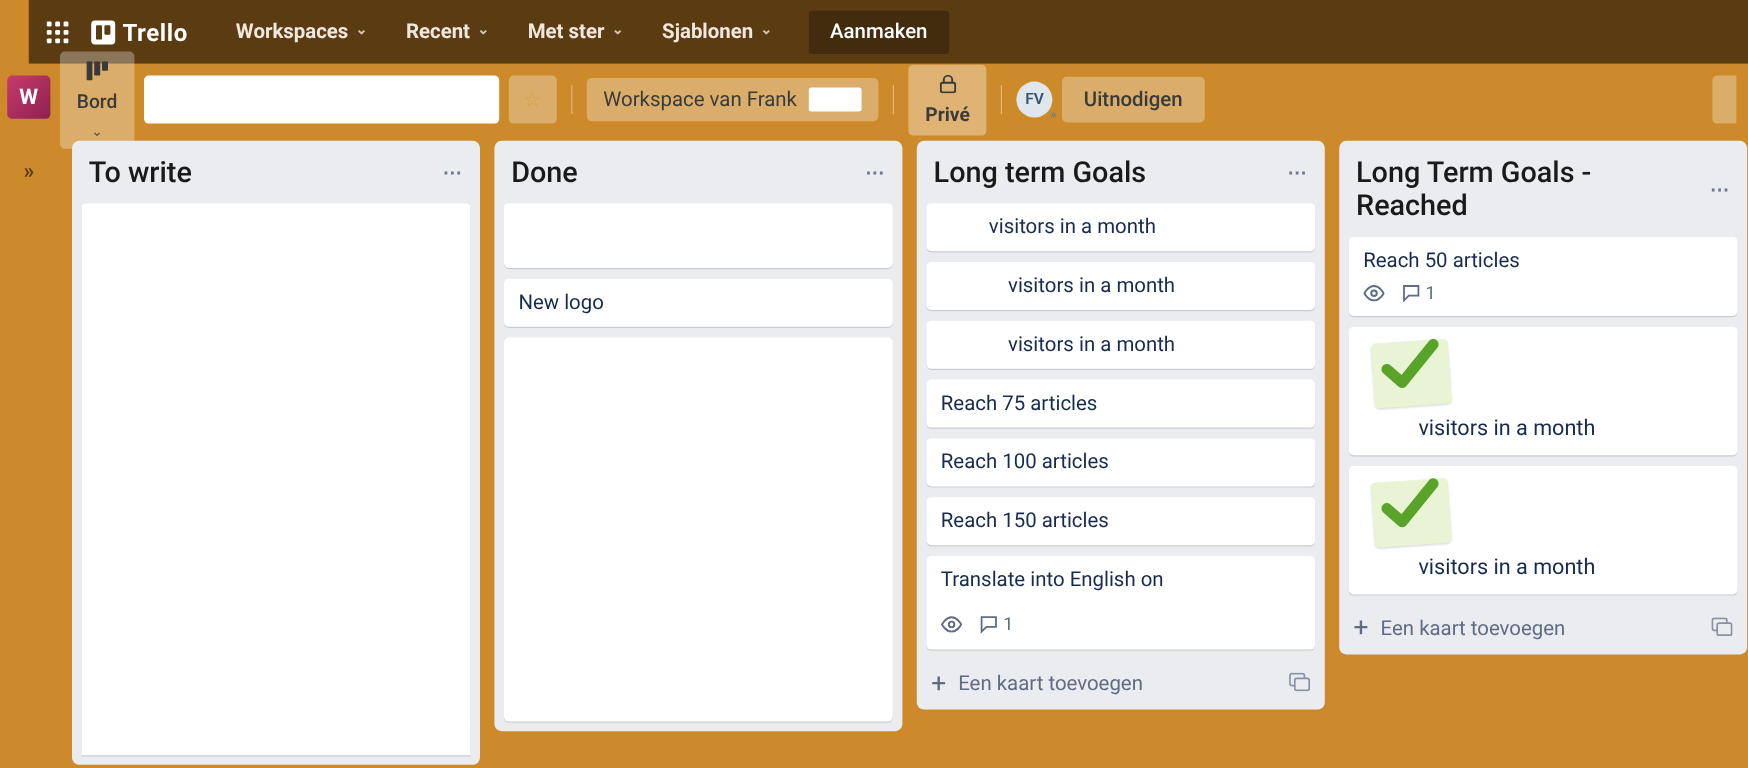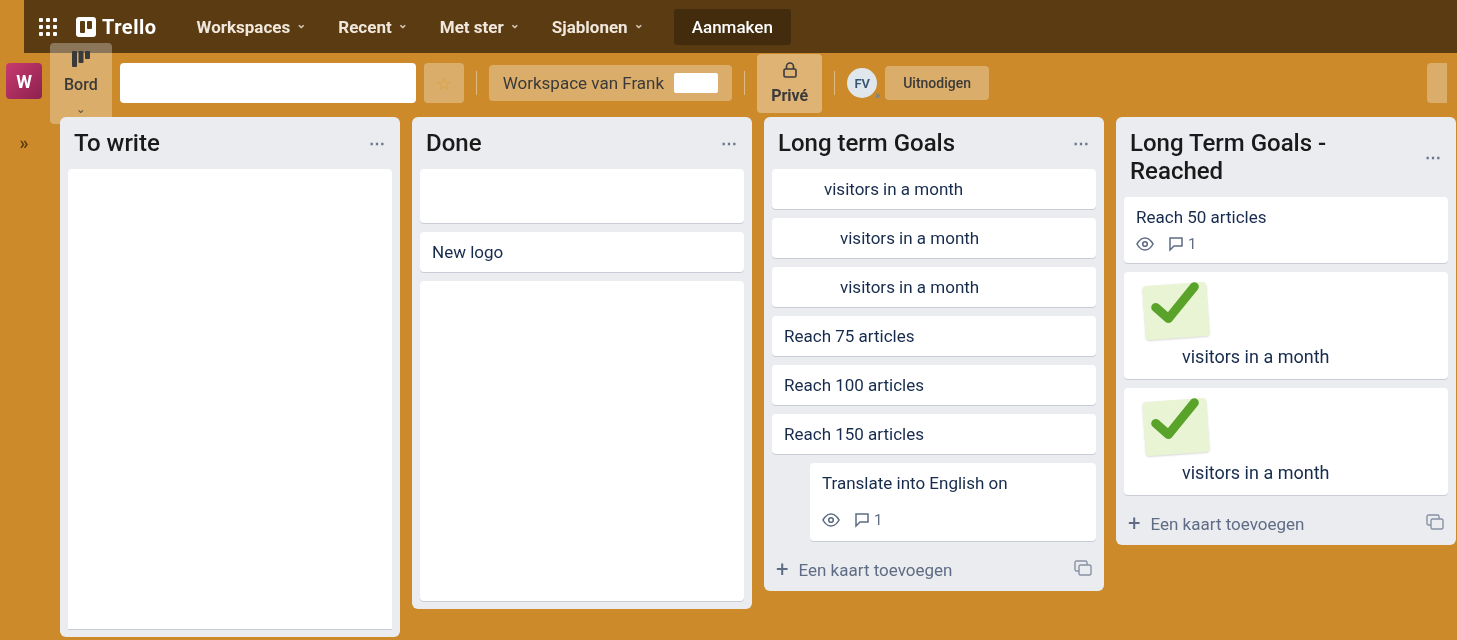--- a/index.html
+++ b/index.html
@@ -90,21 +90,21 @@
     .ws-name-pill .masked { background:#fff; width:44px; height:20px; border-radius:2px; margin-left:2px; }
     .avatar {
       width: 30px; height:30px; border-radius:50%;
       background:#dfe7ed; color:#375471; font-size:13px; font-weight:600;
       display:flex; align-items:center; justify-content:center;
       position: relative;
     }
     .avatar .double-chev { position:absolute; bottom:-3px; right:-3px; font-size:10px; color:#5e81a3; }
     .invite-btn {
       background: rgba(255,255,255,0.3); border-radius:4px;
-      padding: 9px 18px; color:#3a3a3a; font-size:14px; font-weight:500;
+      padding: 9px 18px; color:#3a3a3a; font-size:17px; font-weight:500;
       cursor:pointer;
     }
     .rightbar-toggle {
       margin-left:auto; width:20px; height:40px;
       background: rgba(255,255,255,0.3); border-radius: 4px 0 0 4px;
       cursor:pointer;
     }
     
     .board-body {
       flex:1; display:flex; gap:12px; padding: 4px 10px 10px 60px;
@@ -294,21 +294,21 @@
         </div>
       <div class="card">
           <div class="indent" style="padding-left:56px;"><span>visitors in a month</span></div>
         </div>
       <div class="card">
           <div class="indent" style="padding-left:56px;"><span>visitors in a month</span></div>
         </div>
       <div class="card"><span>Reach 75 articles</span></div>
       <div class="card"><span>Reach 100 articles</span></div>
       <div class="card"><span>Reach 150 articles</span></div>
-      <div class="card" style="padding-bottom:12px;margin-left:38px;">
+      <div class="card" style="padding-bottom:12px;">
         <span>Translate into English on</span>
         <div style="height:10px"></div>
         <div class="card-badges">
           <span class="eye-icon-sm">
             <svg width="18" height="14" viewBox="0 0 18 14">
                 <path d="M9 1C4 1 1 7 1 7s3 6 8 6 8-6 8-6-3-6-8-6z" fill="none" stroke="#5e6c84" stroke-width="1.6"></path>
                 <circle cx="9" cy="7" r="2.3" fill="none" stroke="#5e6c84" stroke-width="1.6"></circle>
               </svg>
           </span>
           <span class="comment-icon-sm" style="display:flex;gap:4px;">

